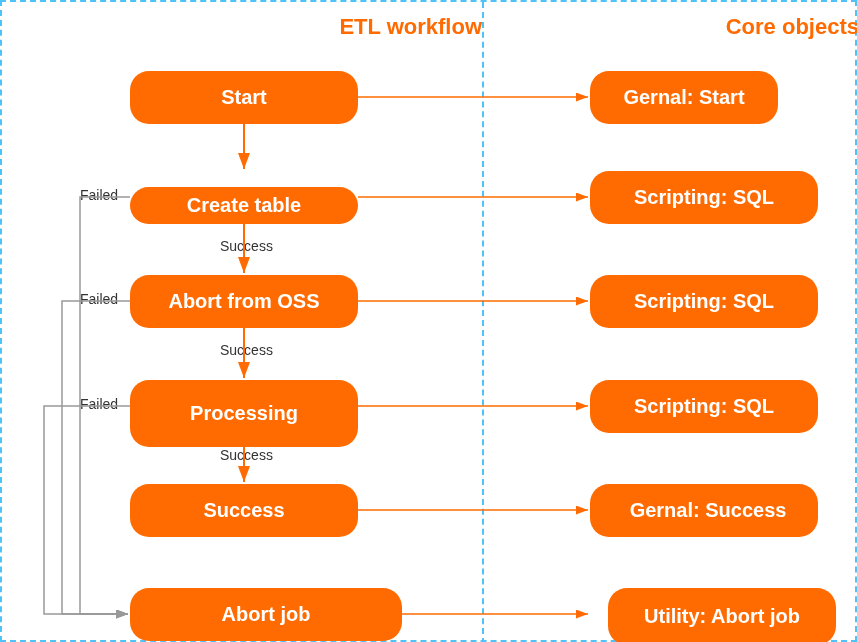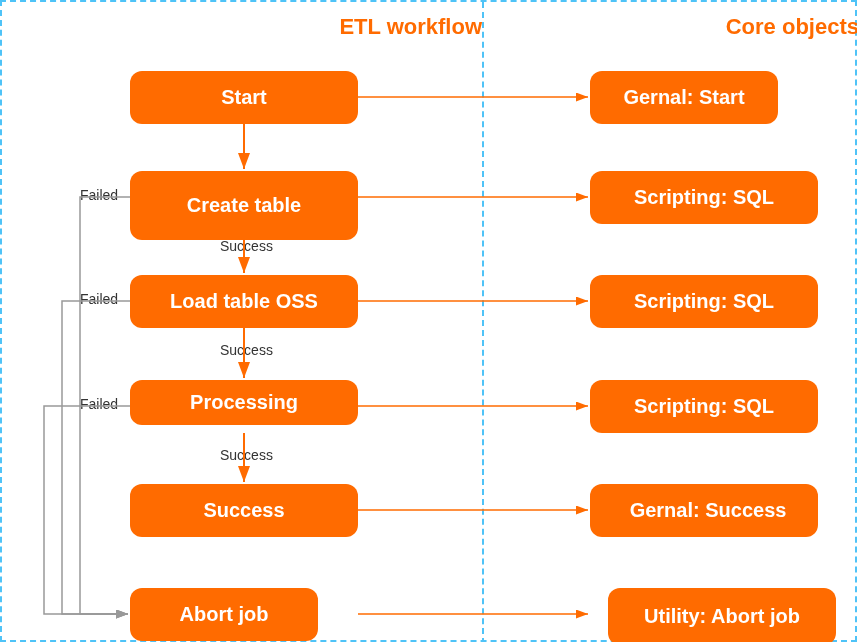--- a/index.html
+++ b/index.html
@@ -46,37 +46,37 @@
       left: 480px;
       width: 2px;
       height: 642px;
       border-left: 2px dashed #4fc3f7;
     }
 
     
     .node {
       position: absolute;
       background: #ff6b00;
-      border-radius: 12px;
+      border-radius: 19px;
       color: #fff;
       font-size: 20px;
       font-weight: bold;
       display: flex;
       align-items: center;
       justify-content: center;
       text-align: center;
     }
 
     
     .node-start    { left: 128px; top: 69px;  width: 228px; height: 53px; }
-    .node-create   { left: 128px; top: 169px; width: 228px; height: 69px; }
+    .node-create   { left: 128px; top: 185px; width: 228px; height: 37px; }
     .node-load     { left: 128px; top: 273px; width: 228px; height: 53px; }
-    .node-process  { left: 128px; top: 378px; width: 228px; height: 45px; }
+    .node-process  { left: 128px; top: 378px; width: 228px; height: 67px; }
     .node-success  { left: 128px; top: 482px; width: 228px; height: 53px; }
-    .node-abort    { left: 128px; top: 586px; width: 188px; height: 53px; }
+    .node-abort    { left: 128px; top: 586px; width: 272px; height: 53px; }
 
     
     .node-r1 { left: 588px; top: 69px;  width: 188px; height: 53px; }
     .node-r2 { left: 588px; top: 169px; width: 228px; height: 53px; }
     .node-r3 { left: 588px; top: 273px; width: 228px; height: 53px; }
     .node-r4 { left: 588px; top: 378px; width: 228px; height: 53px; }
     .node-r5 { left: 588px; top: 482px; width: 228px; height: 53px; padding-left: 8px; }
     .node-r6 { left: 588px; top: 586px; width: 228px; height: 57px; margin-left: 18px; }
 
     
@@ -107,21 +107,21 @@
 
 <div class="diagram-container">
 
   <div class="col-header col-header-etl">ETL workflow</div>
   <div class="col-header col-header-core">Core objects</div>
 
   <div class="divider"></div>
 
   <div class="node node-start">Start</div>
   <div class="node node-create">Create table</div>
-  <div class="node node-load">Load table OSS</div>
+  <div class="node node-load">Abort from OSS</div>
   <div class="node node-process">Processing</div>
   <div class="node node-success">Success</div>
   <div class="node node-abort">Abort job</div>
 
   <div class="node node-r1">Gernal: Start</div>
   <div class="node node-r2">Scripting: SQL</div>
   <div class="node node-r3">Scripting: SQL</div>
   <div class="node node-r4">Scripting: SQL</div>
   <div class="node node-r5">Gernal: Success</div>
   <div class="node node-r6">Utility: Abort job</div>

